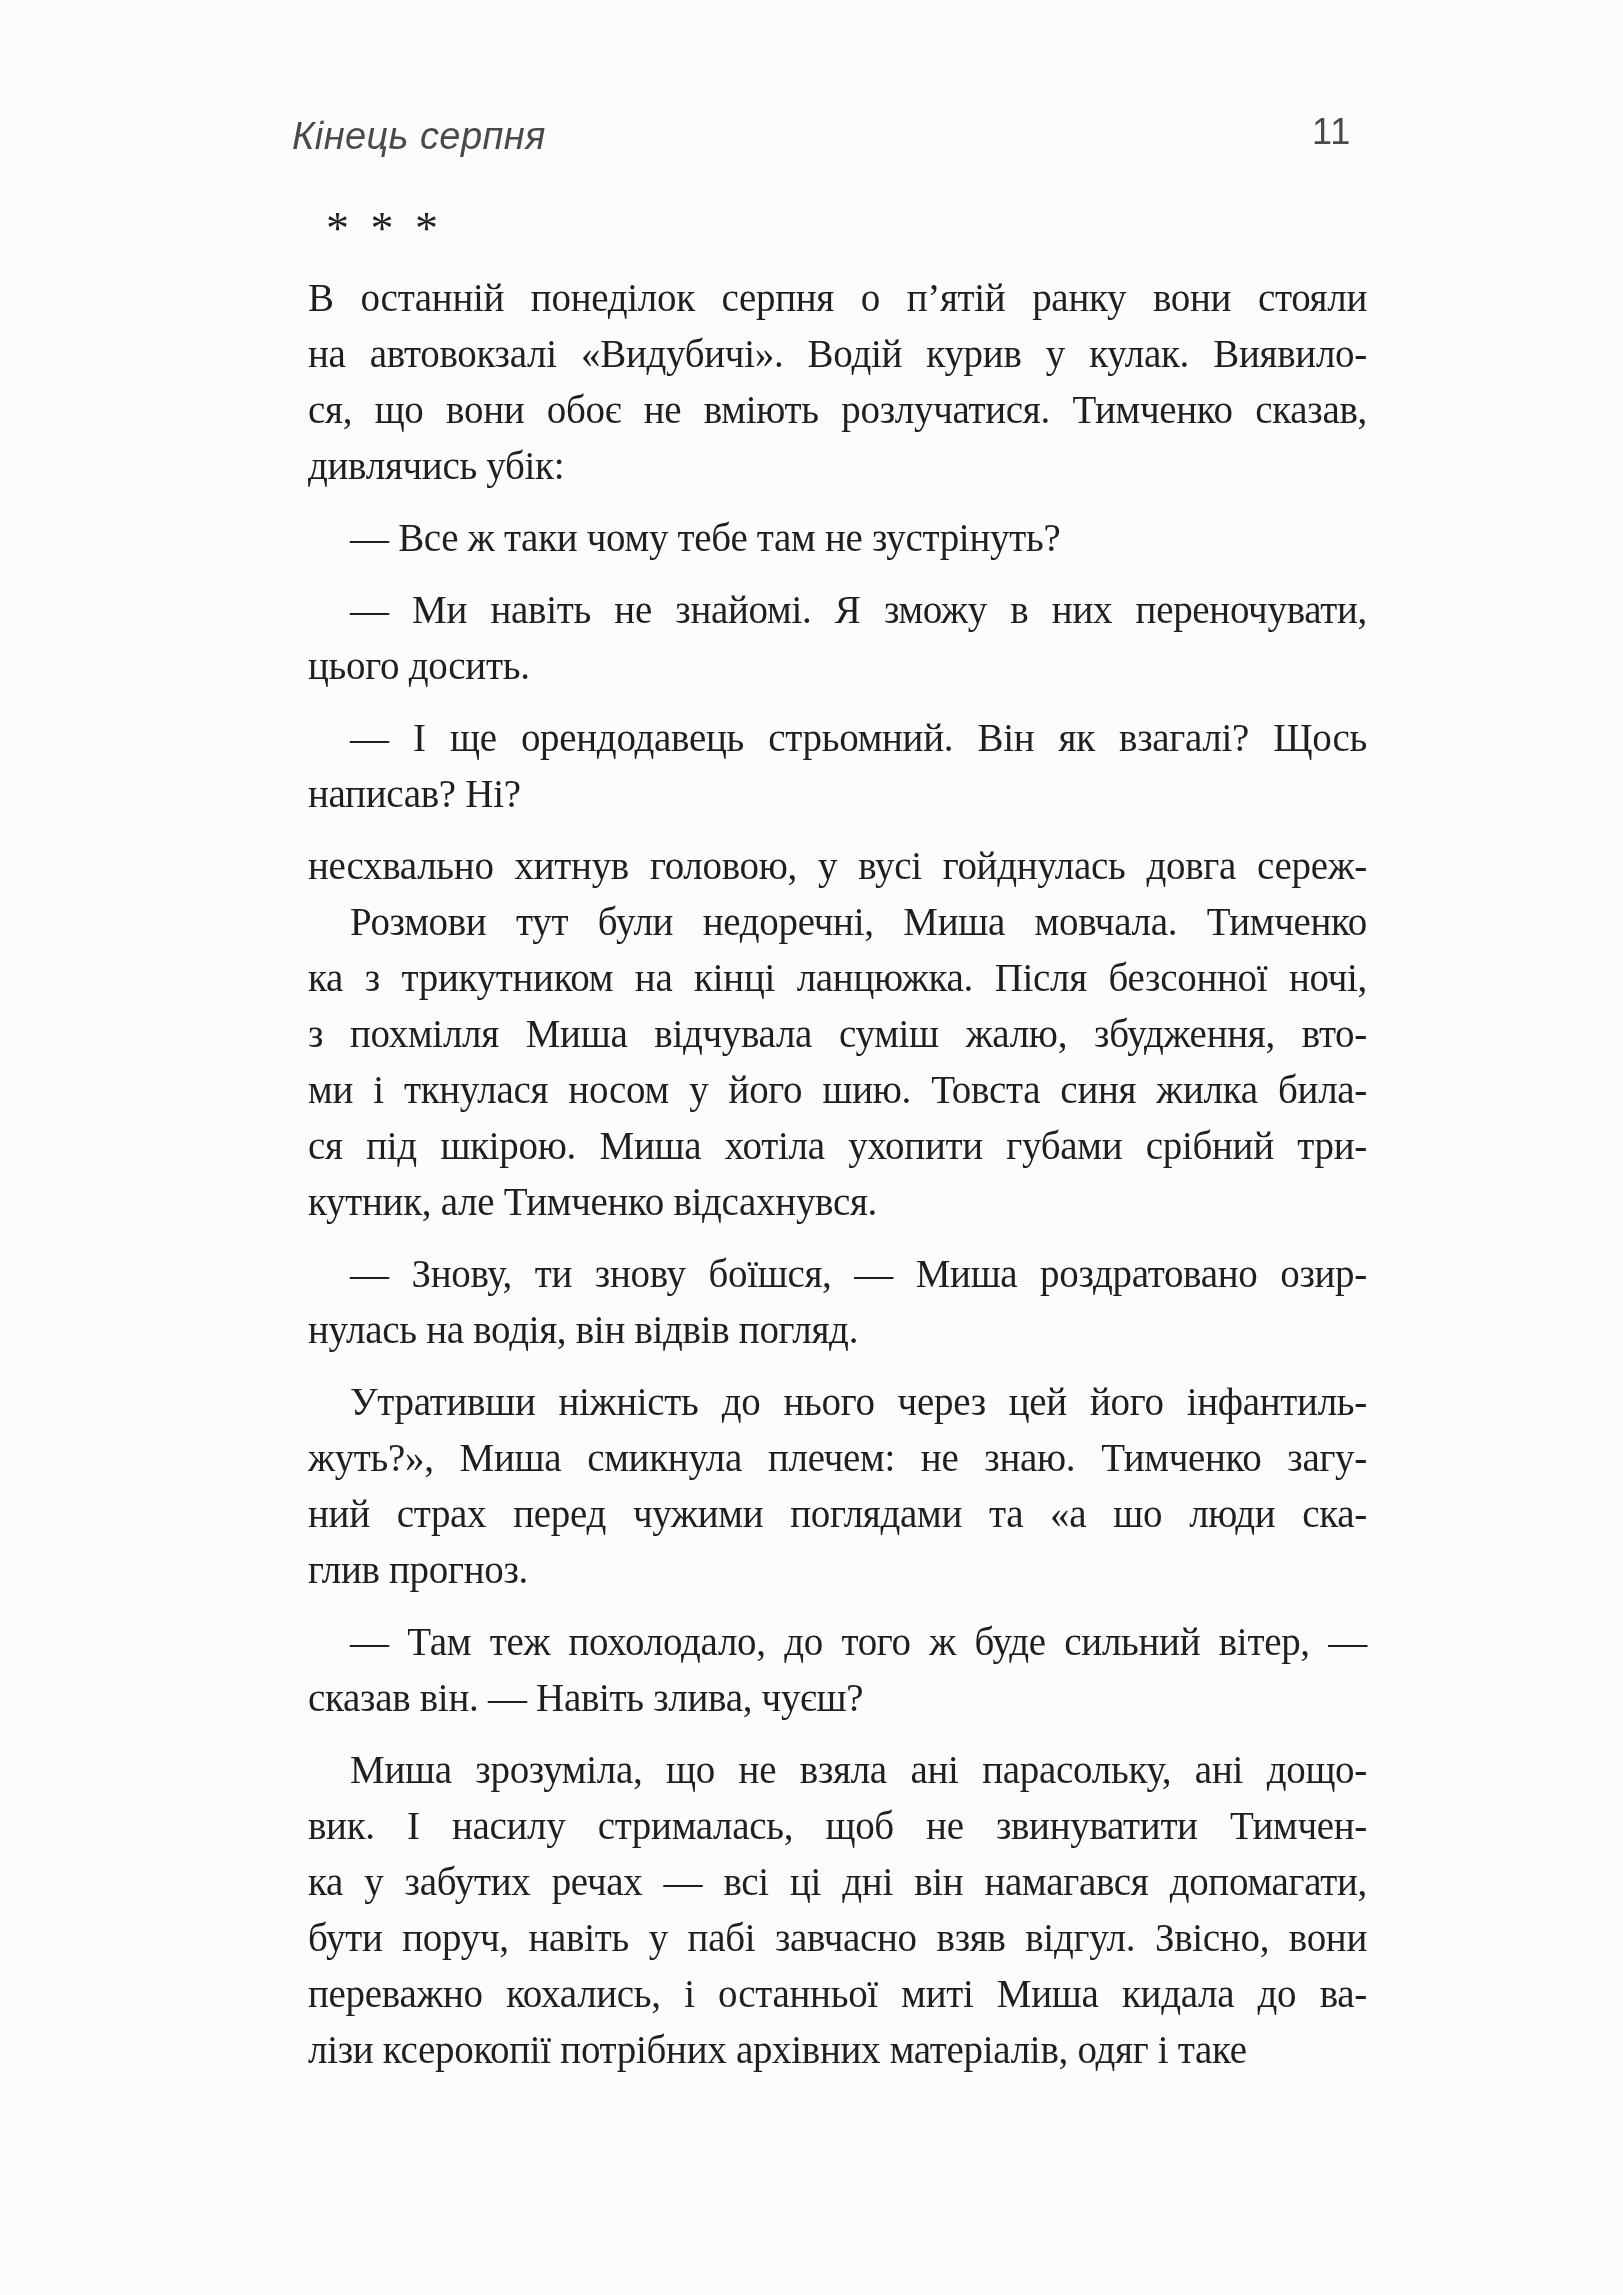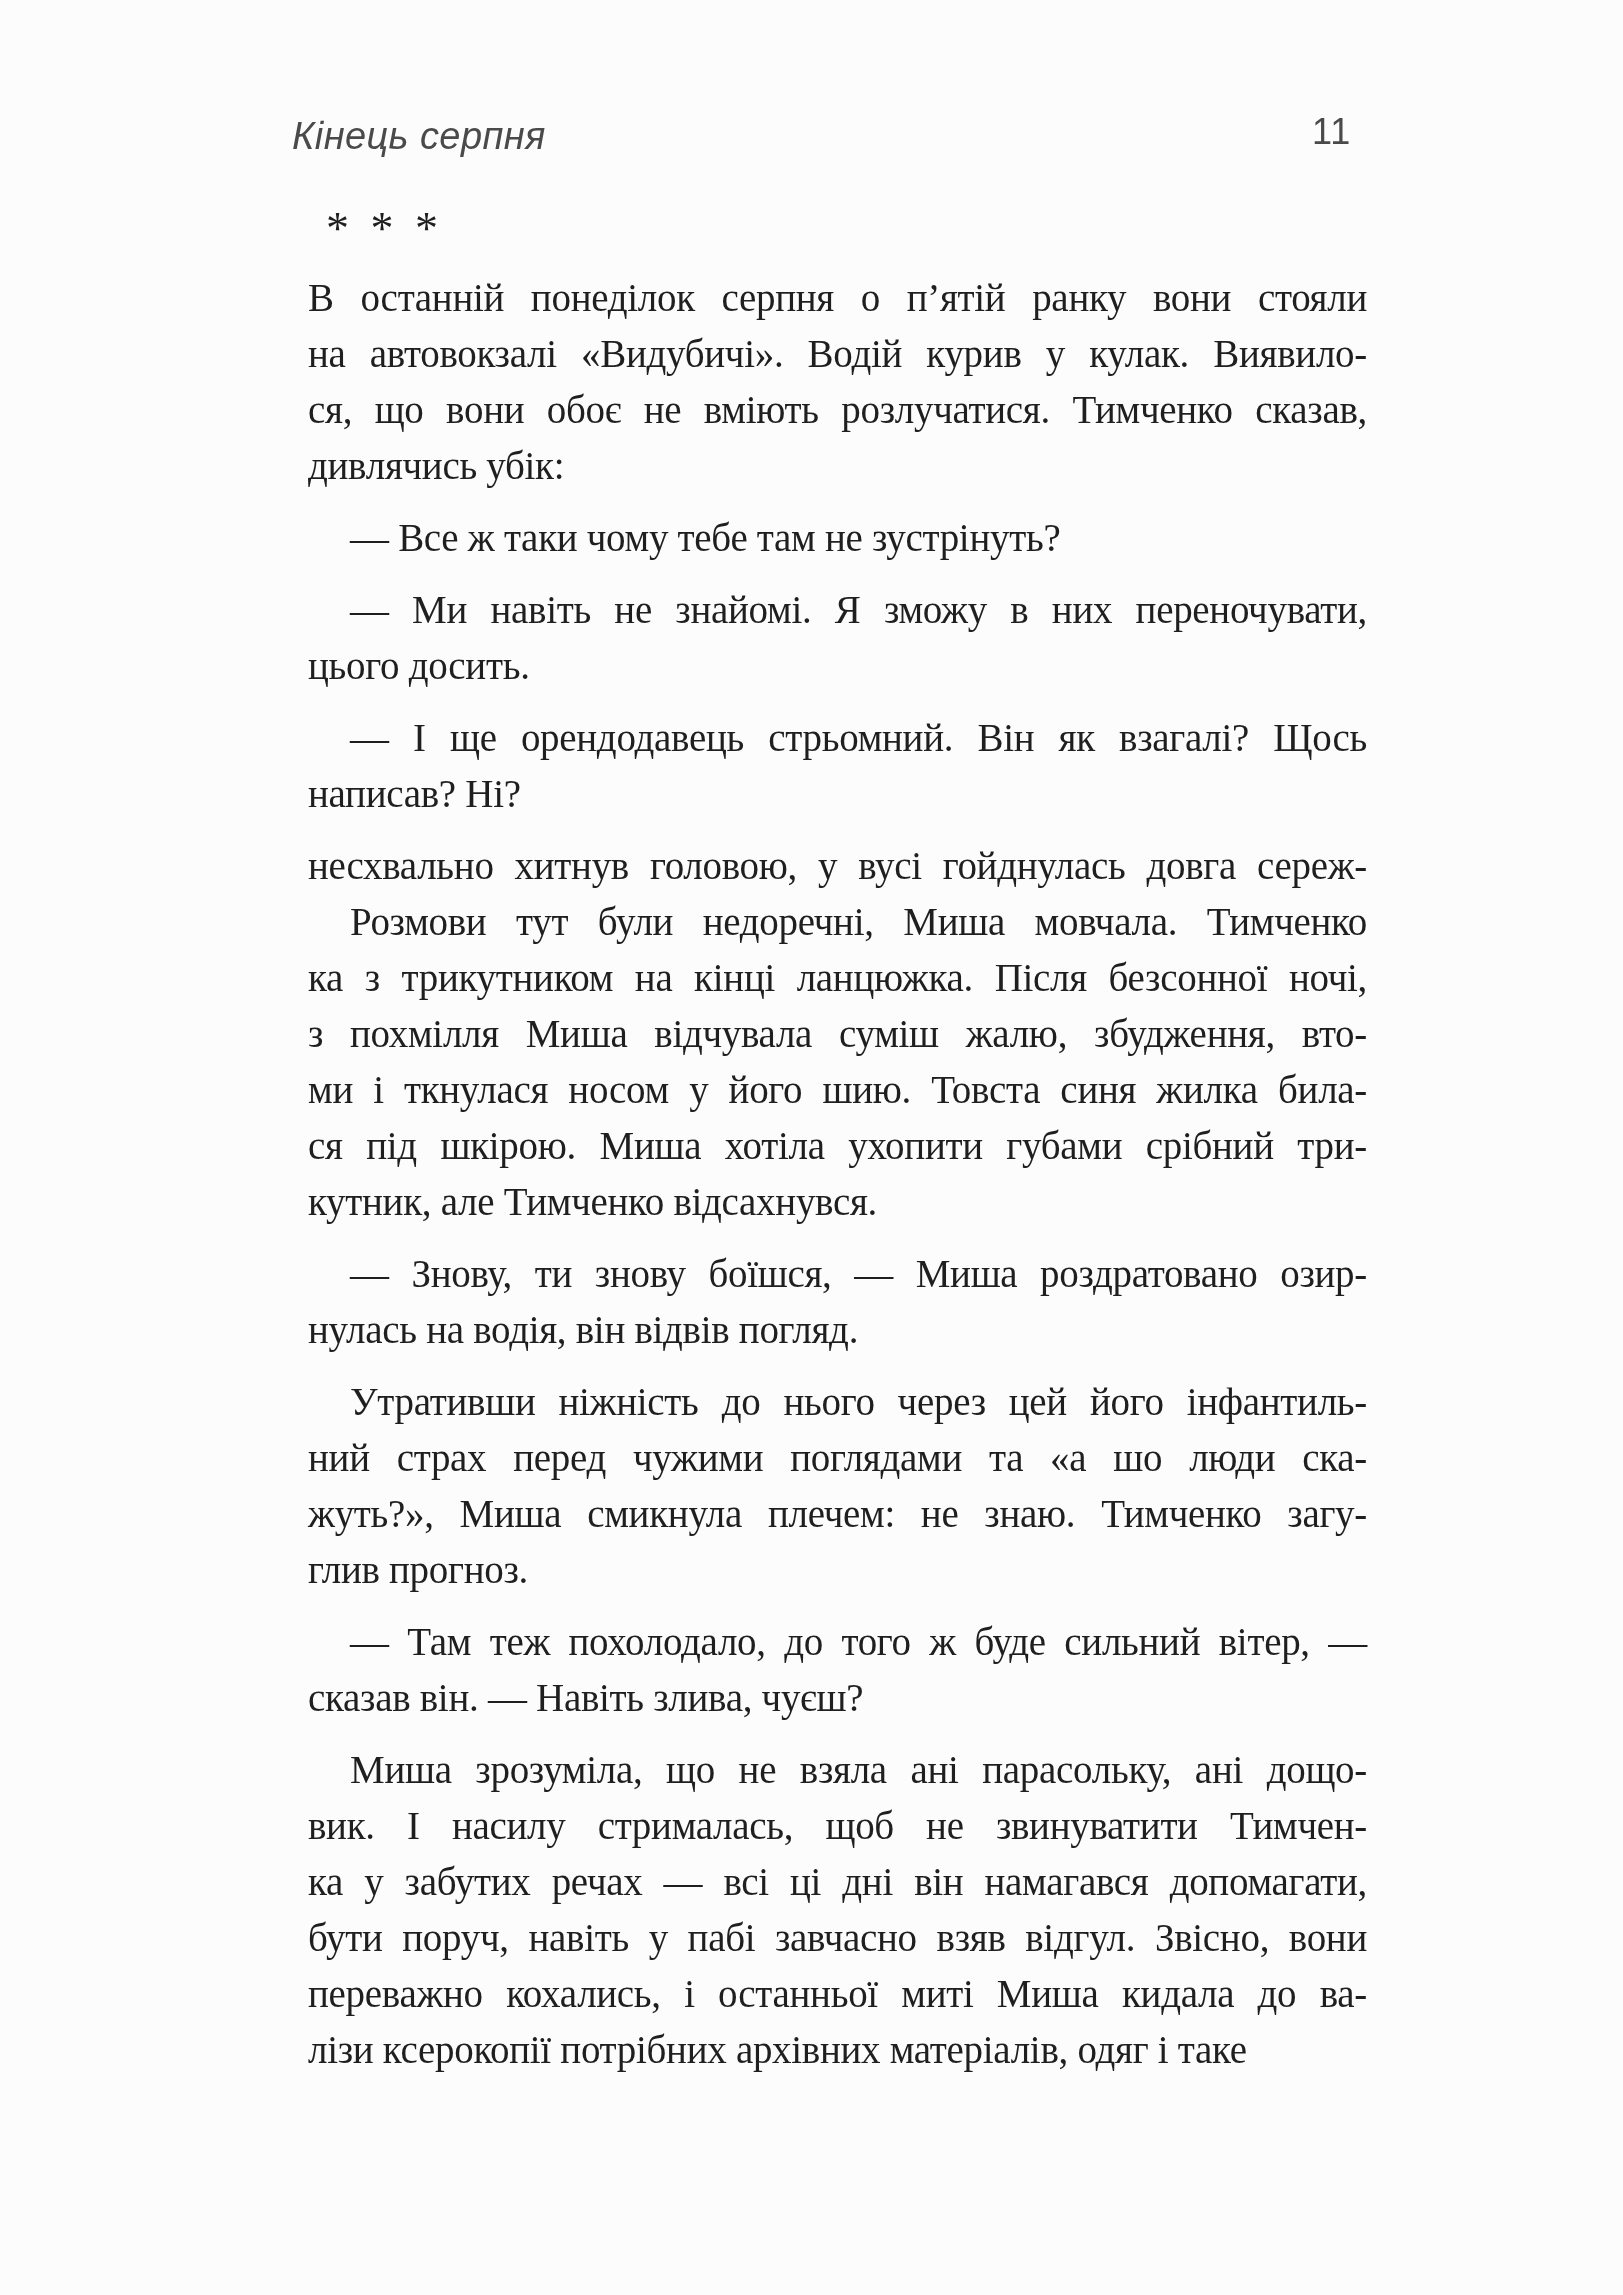--- a/index.html
+++ b/index.html
@@ -101,22 +101,22 @@
         <div class="line">ми і ткнулася носом у його шию. Товста синя жилка била-</div>
         <div class="line">ся під шкірою. Миша хотіла ухопити губами срібний три-</div>
         <div class="line end">кутник, але Тимченко відсахнувся.</div>
       </div>
       <div class="para">
         <div class="line indent">— Знову, ти знову боїшся, — Миша роздратовано озир-</div>
         <div class="line end">нулась на водія, він відвів погляд.</div>
       </div>
       <div class="para">
         <div class="line indent">Утративши ніжність до нього через цей його інфантиль-</div>
+        <div class="line">жуть?», Миша смикнула плечем: не знаю. Тимченко загу-</div>
         <div class="line">ний страх перед чужими поглядами та «а шо люди ска-</div>
-        <div class="line">жуть?», Миша смикнула плечем: не знаю. Тимченко загу-</div>
         <div class="line end">глив прогноз.</div>
       </div>
       <div class="para">
         <div class="line indent">— Там теж похолодало, до того ж буде сильний вітер, —</div>
         <div class="line end">сказав він. — Навіть злива, чуєш?</div>
       </div>
       <div class="para">
         <div class="line indent">Миша зрозуміла, що не взяла ані парасольку, ані дощо-</div>
         <div class="line">вик. І насилу стрималась, щоб не звинуватити Тимчен-</div>
         <div class="line">ка у забутих речах — всі ці дні він намагався допомагати,</div>

